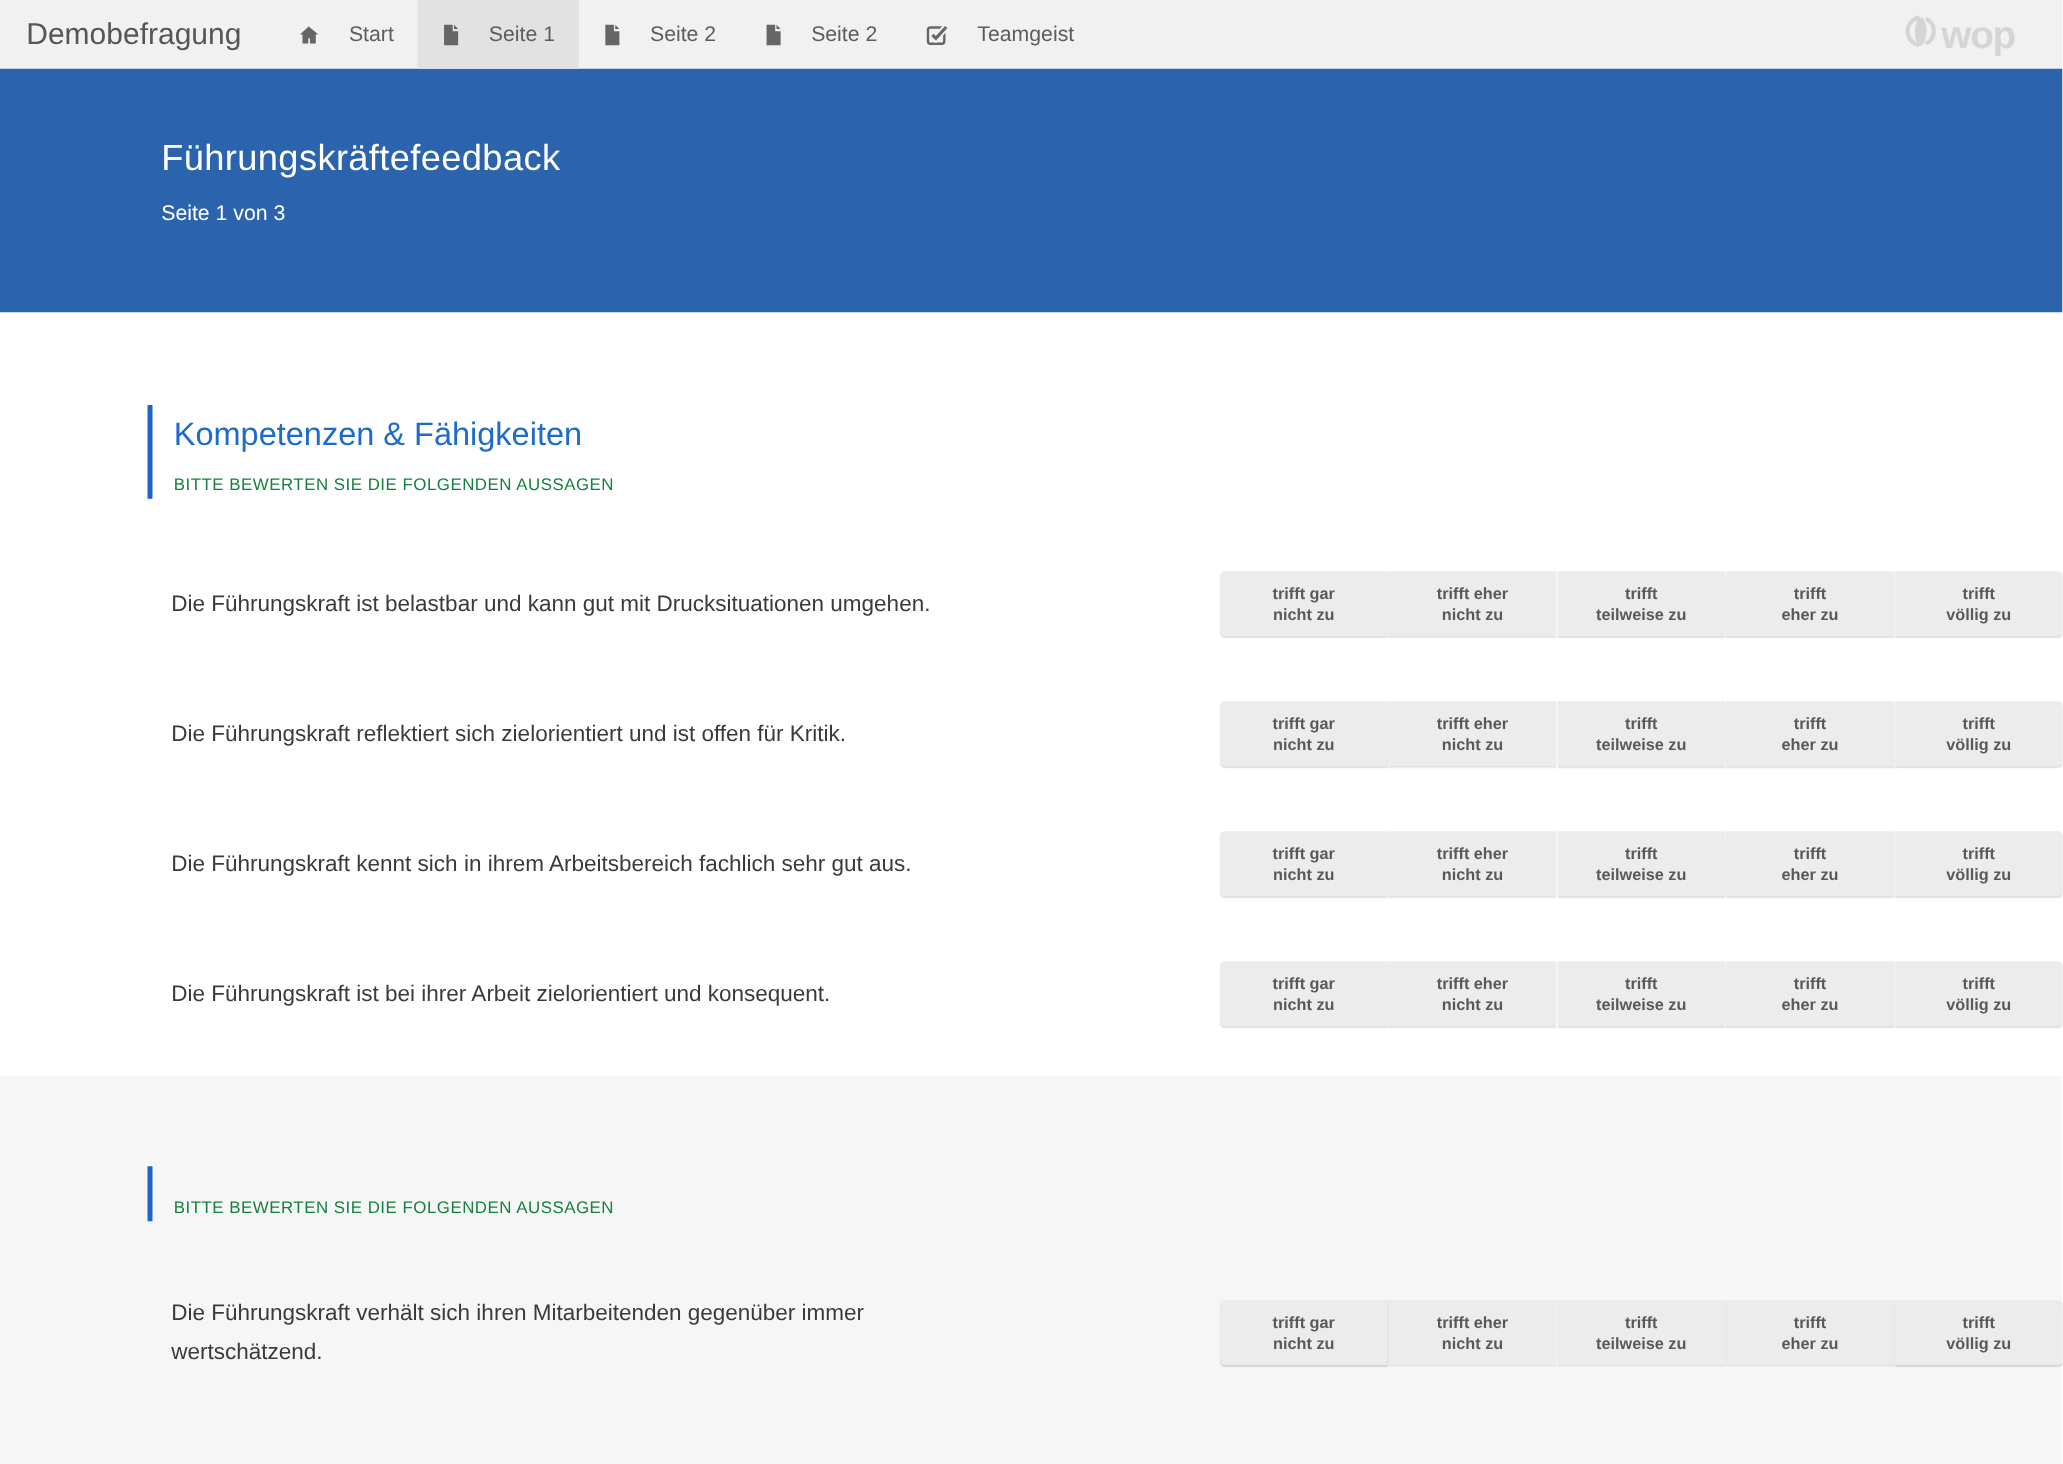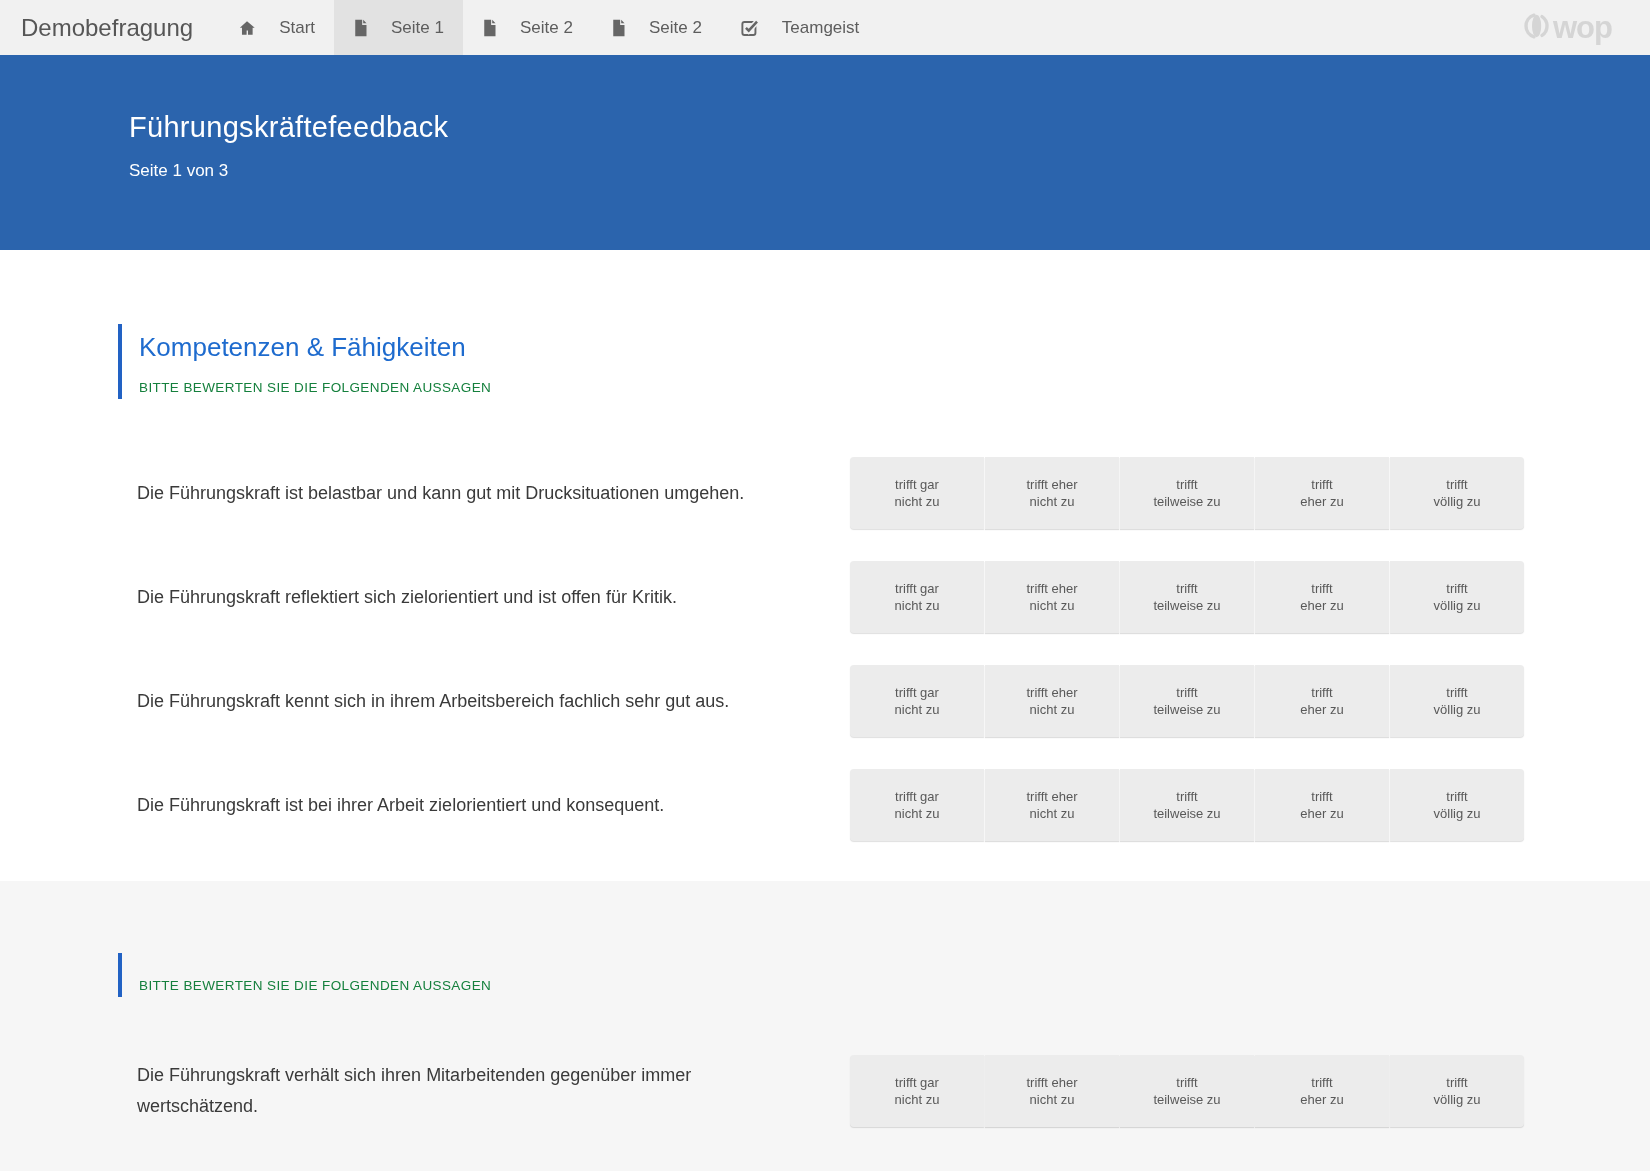--- a/index.html
+++ b/index.html
@@ -22,25 +22,25 @@
   .banner-title { font-size:29px; font-weight:400; letter-spacing:0.3px; }
   .banner-subtitle { font-size:17px; margin-top:17px; }
 
   
   .section { padding:74px 0 40px 118px; background:#ffffff; }
   .section.alt { background:#f6f6f6; padding-top:72px; padding-bottom:220px; }
   .section-header { border-left:4px solid #2262c4; padding:8px 0 4px 17px; }
   .section-title { color:#1e6bce; font-size:26px; font-weight:400; }
   .section-subtitle { color:#15803d; font-size:13.5px; letter-spacing:0.4px; margin-top:17px; }
 
-  .rows { margin-top:58px; display:flex; flex-direction:column; gap:32px; }
+  .rows { margin-top:58px; display:flex; flex-direction:column; gap:52px; }
   .row { display:flex; align-items:center; padding-left:19px; }
   .question { width:655px; font-size:18px; line-height:31px; color:#3a3a3a; padding-right:30px; }
 
-  .scale { margin-left:auto; margin-right:126px; display:flex; width:674px; height:72px; flex-shrink:0; }
+  .scale { margin-left:auto; display:flex; width:674px; height:52px; flex-shrink:0;font-weight:bold; }
   .scale-cell { flex:1; background:#ececec; margin-right:1px; cursor:pointer;
                 display:flex; flex-direction:column; align-items:center; justify-content:center;
                 font-size:13px; line-height:17px; color:#595959; text-align:center;
                 box-shadow:0 1px 1px rgba(0,0,0,0.13); }
   .scale-cell:first-child { border-radius:4px 0 0 4px; }
   .scale-cell:last-child  { border-radius:0 4px 4px 0; margin-right:0; }
 </style>
 </head>
 <body>
 

